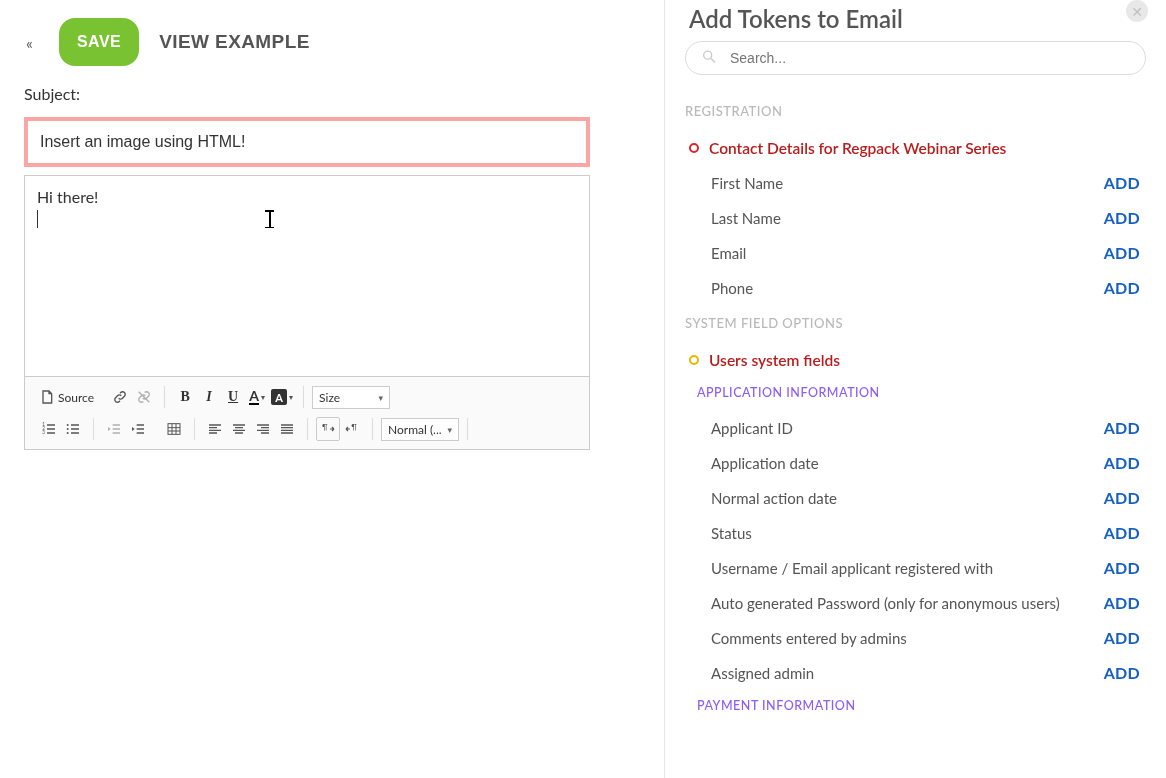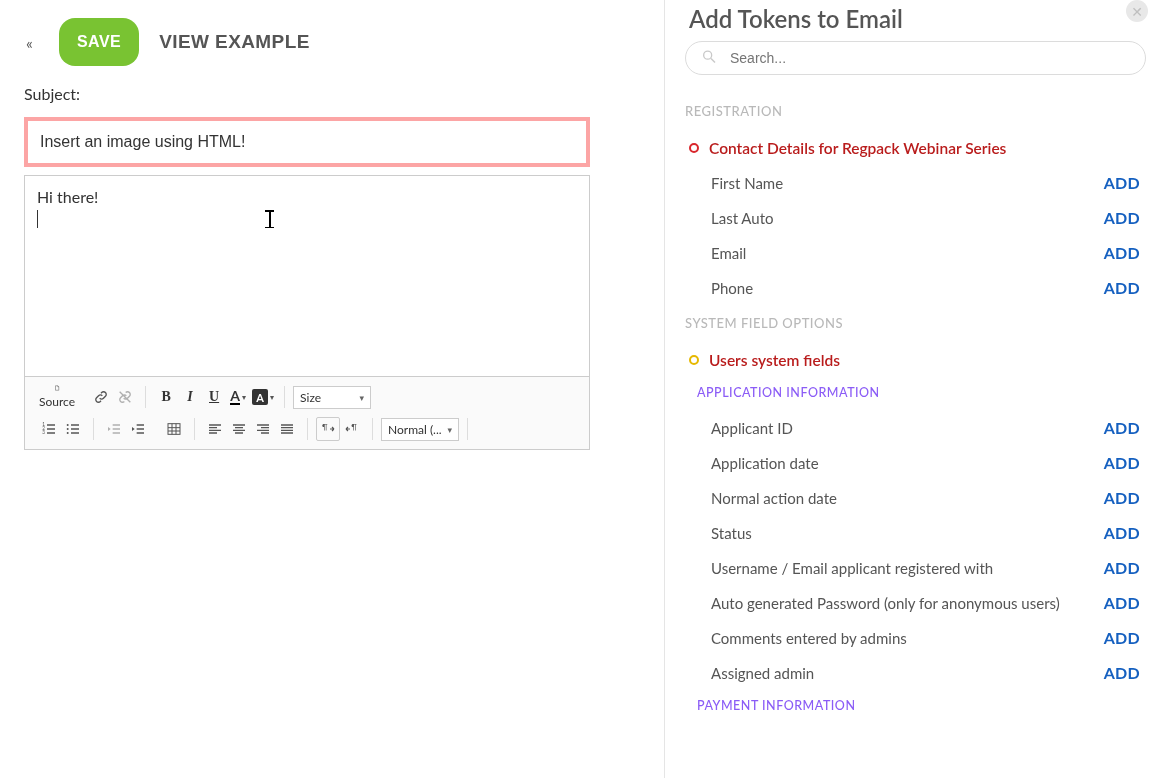--- a/index.html
+++ b/index.html
@@ -169,21 +169,21 @@
     padding: 3px 6px;
     min-width: 78px;
     cursor: pointer;
     background: #fff;
     display:flex;
     align-items:center;
     justify-content:space-between;
     gap:6px;
   }
   .tb-select .caret { font-size:9px; color:#666; }
-  .source-btn { font-size: 12px; gap:3px;flex-direction:column; }
+  .source-btn { font-size: 12px; gap:3px; }
 
   .bg-box {
     width:16px; height:16px; background:#333; color:#fff;
     display:flex; align-items:center; justify-content:center;
     font-size:11px; font-weight:700; border-radius:2px;
   }
   .caret-sm { font-size:8px; color:#555; }
 
   
   .right-header {
@@ -471,21 +471,21 @@
   <div class="section-hdr">REGISTRATION</div>
       <div class="group-row">
         <span class="group-bullet"></span>
         <span>Contact Details for Regpack Webinar Series</span>
       </div>
       <div class="token-row">
         <span class="token-label">First Name</span>
         <span class="add-link">ADD</span>
       </div>
       <div class="token-row">
-        <span class="token-label">Last Auto</span>
+        <span class="token-label">Last Name</span>
         <span class="add-link">ADD</span>
       </div>
       <div class="token-row">
         <span class="token-label">Email</span>
         <span class="add-link">ADD</span>
       </div>
       <div class="token-row">
         <span class="token-label">Phone</span>
         <span class="add-link">ADD</span>
       </div>

